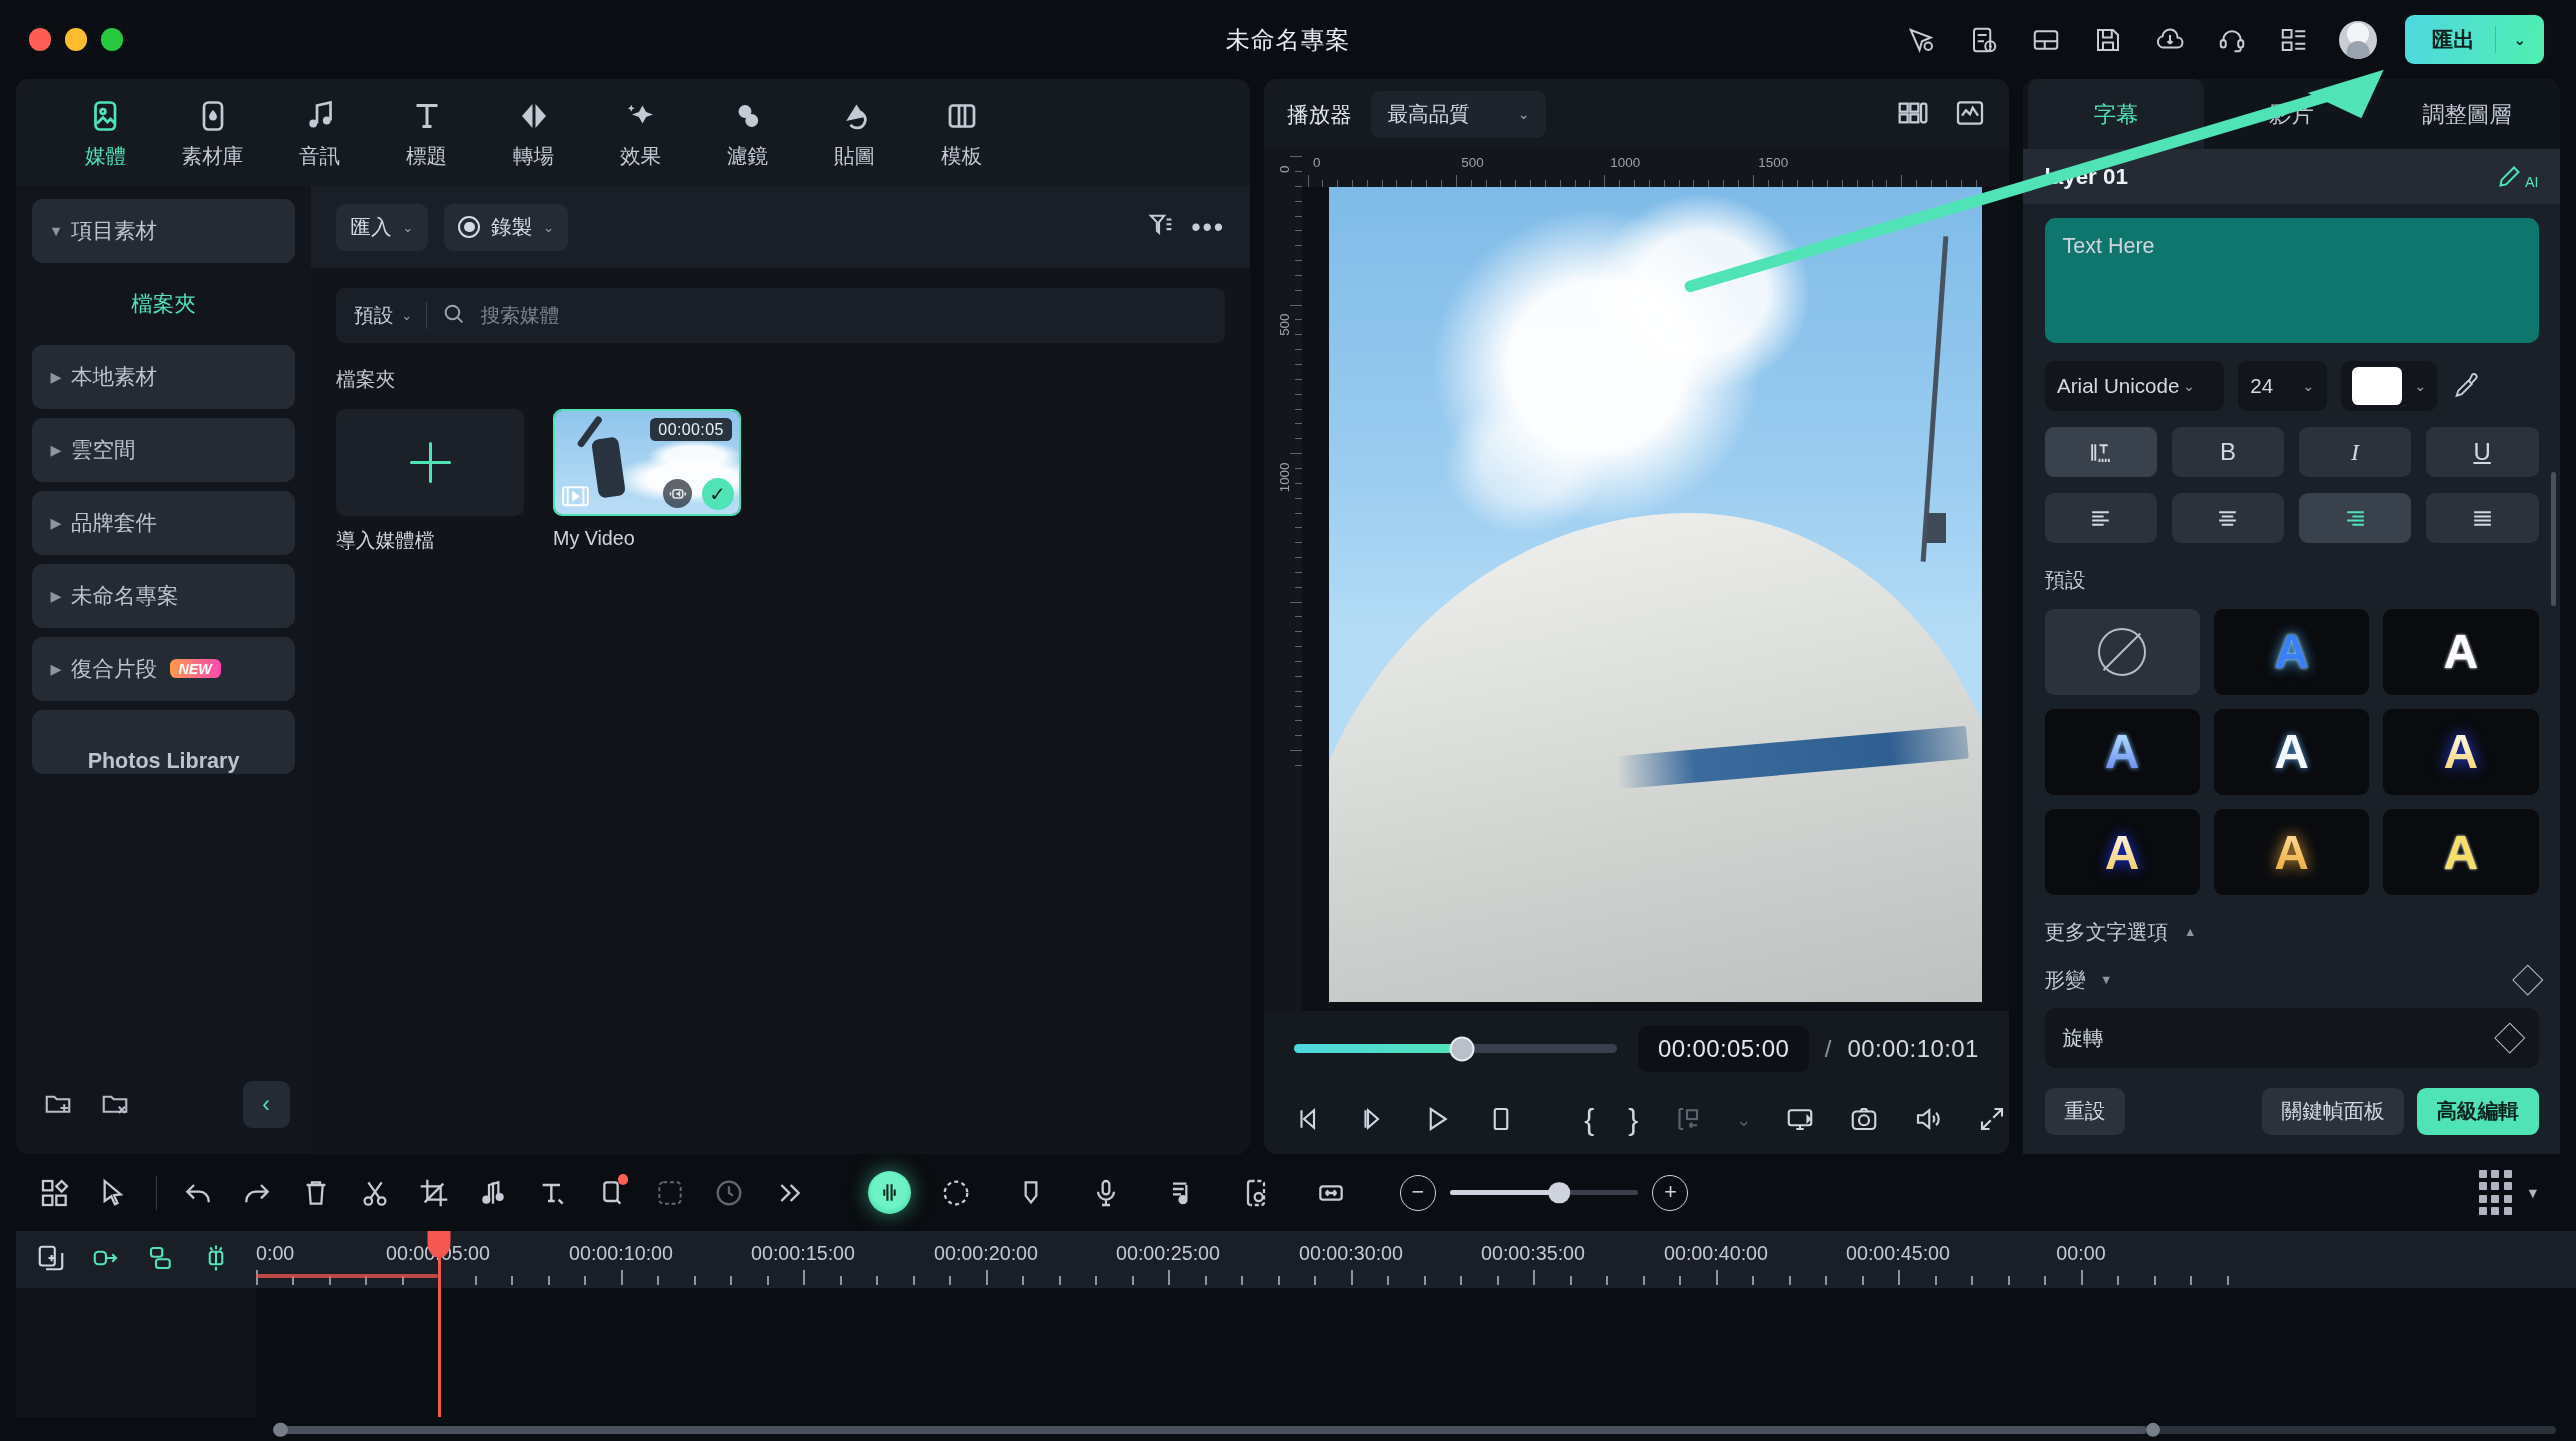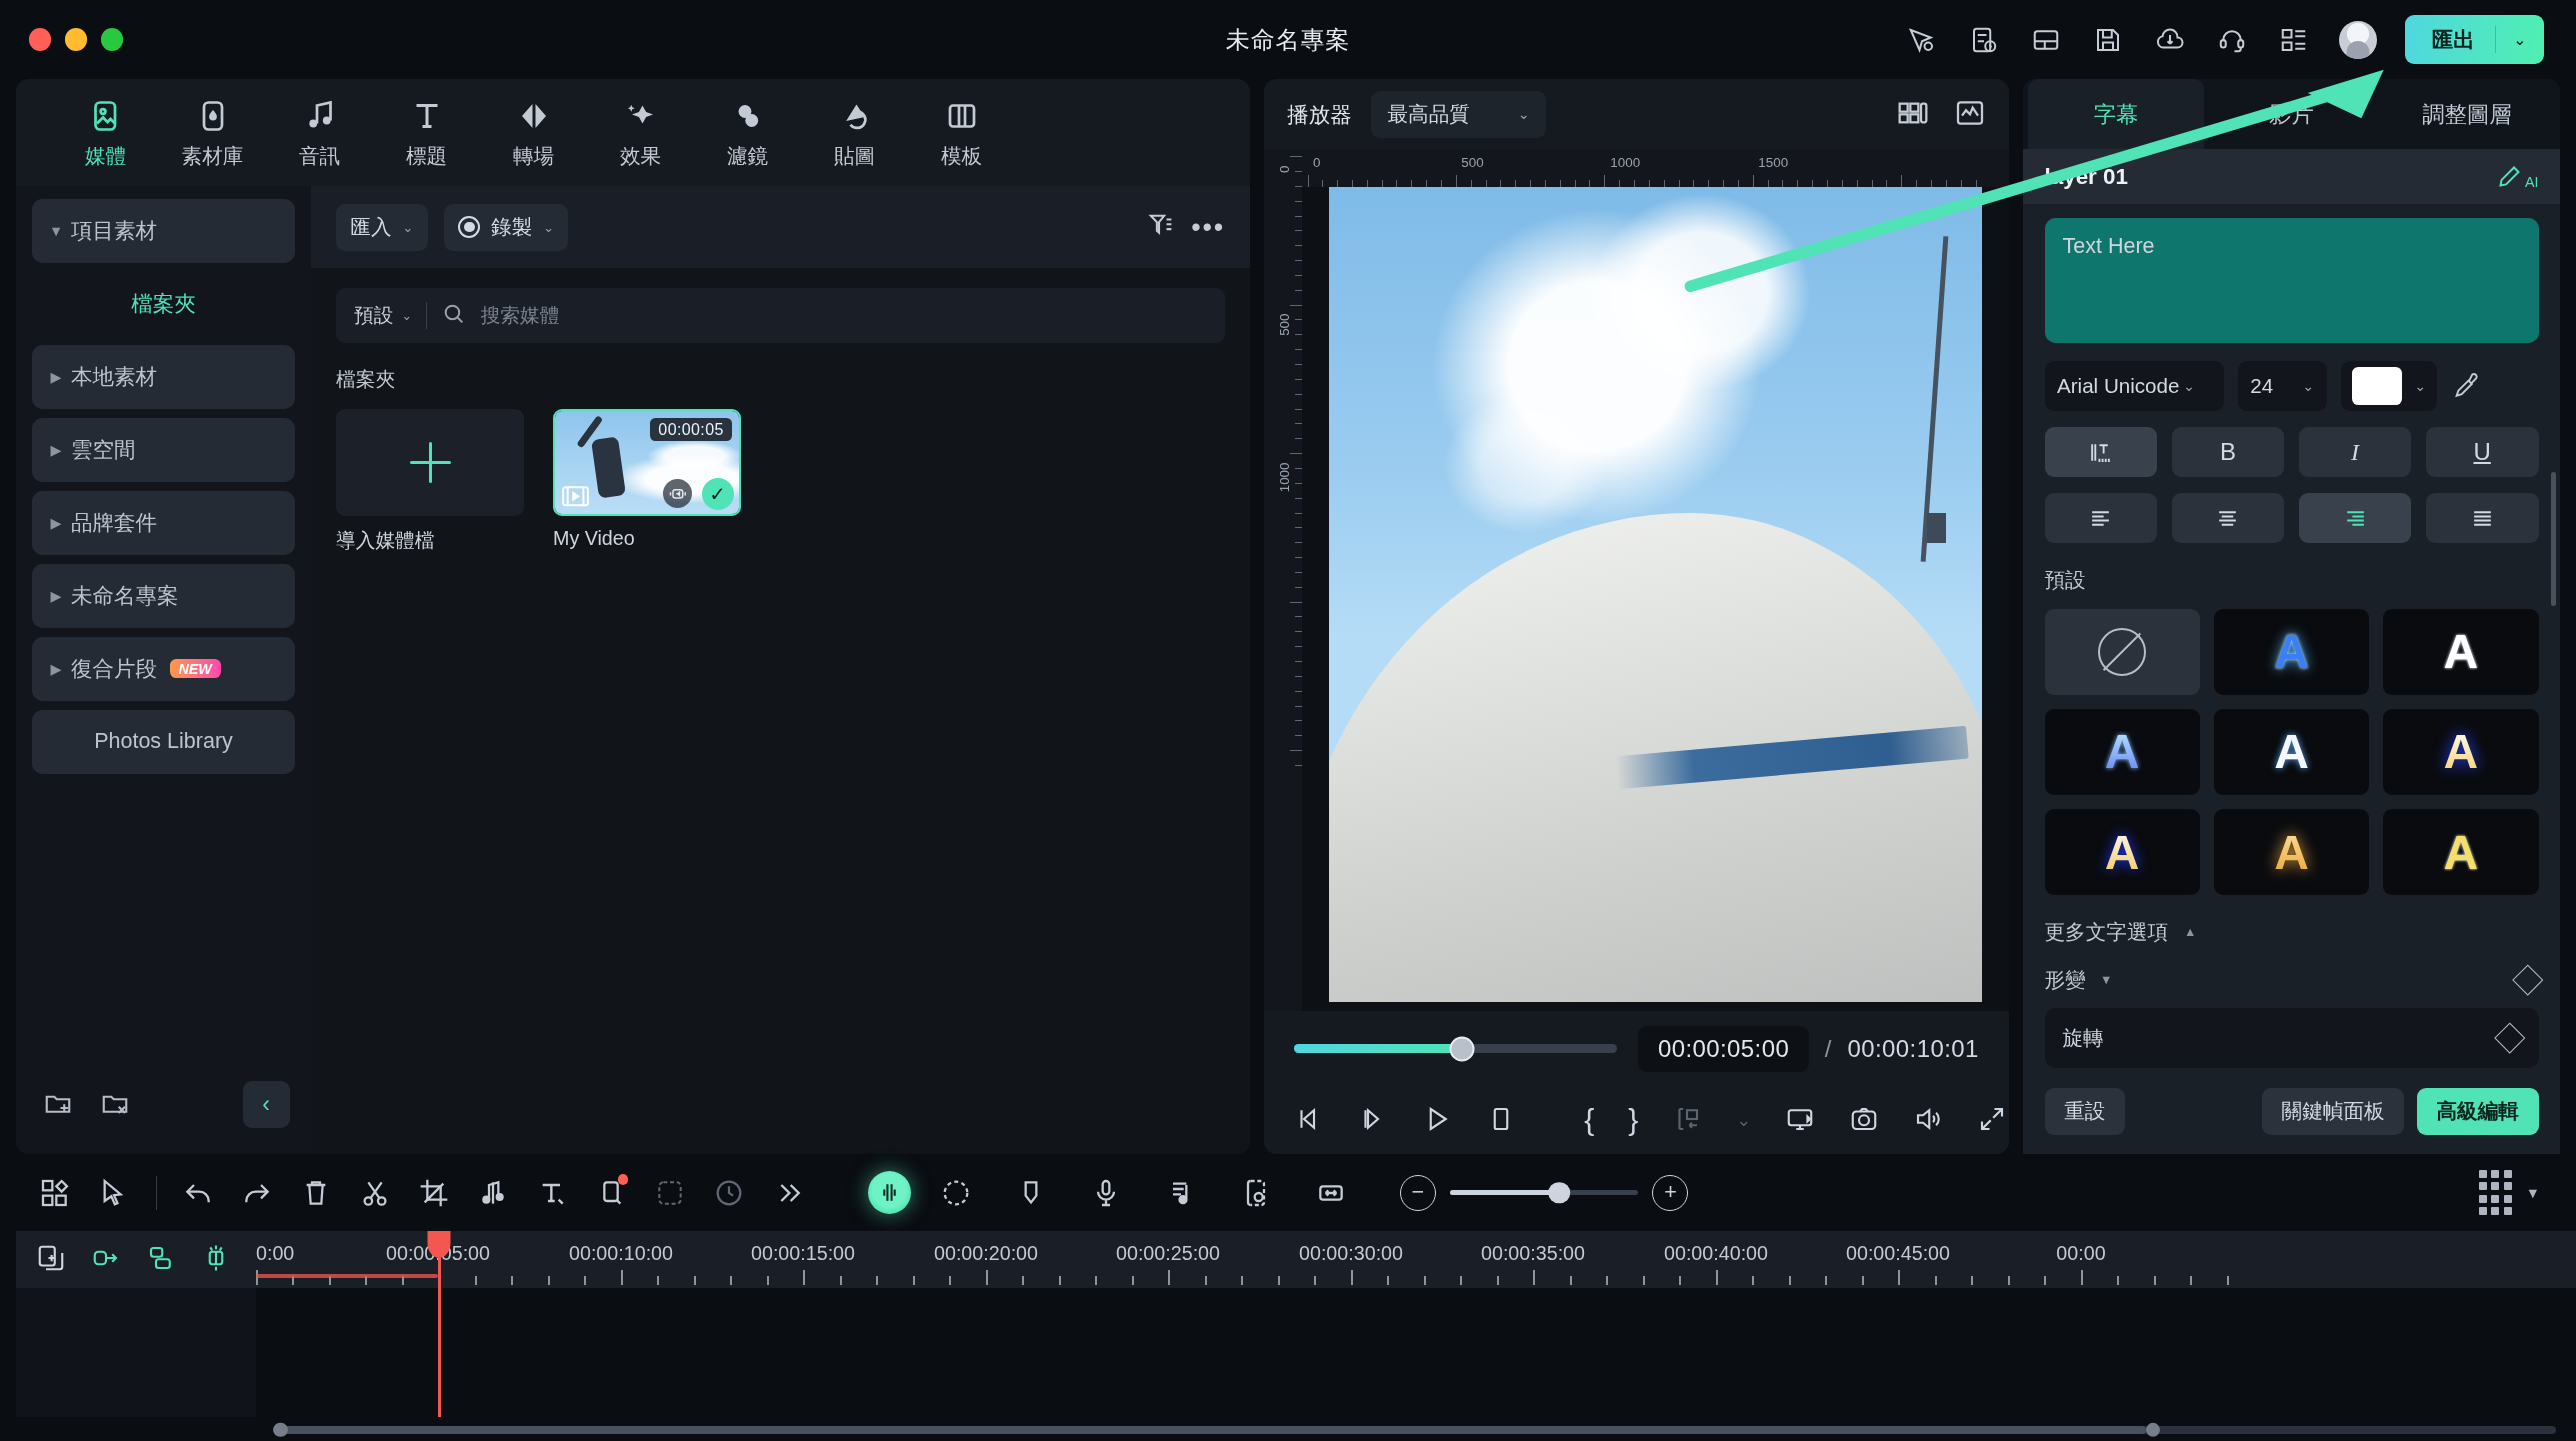--- a/index.html
+++ b/index.html
@@ -466,21 +466,21 @@
           </div>
           <div class="frow card">
             <span class="tri">▶</span>
             <span>未命名專案</span>
           </div>
           <div class="frow card">
             <span class="tri">▶</span>
             <span>復合片段</span>
             <span class="newbadge">NEW</span>
           </div>
-          <div class="frow card" style="justify-content:center;font-weight:400;">
+          <div class="frow card" style="justify-content:center;font-weight:700;align-items:flex-end;">
             <span>Photos Library</span>
           </div>
           <div class="fbottom">
             <span><svg viewBox="0 0 24 24" fill="none" stroke="currentColor" stroke-width="1.7">
                   <path d="M3 7h6l2 2h10v10H3z"></path>
                   <path d="M17 13v6M14 16h6"></path>
                 </svg></span>
             <span><svg viewBox="0 0 24 24" fill="none" stroke="currentColor" stroke-width="1.7">
                   <path d="M3 7h6l2 2h10v10H3z"></path>
                   <path d="M15 15l5 5M20 15l-5 5"></path>

